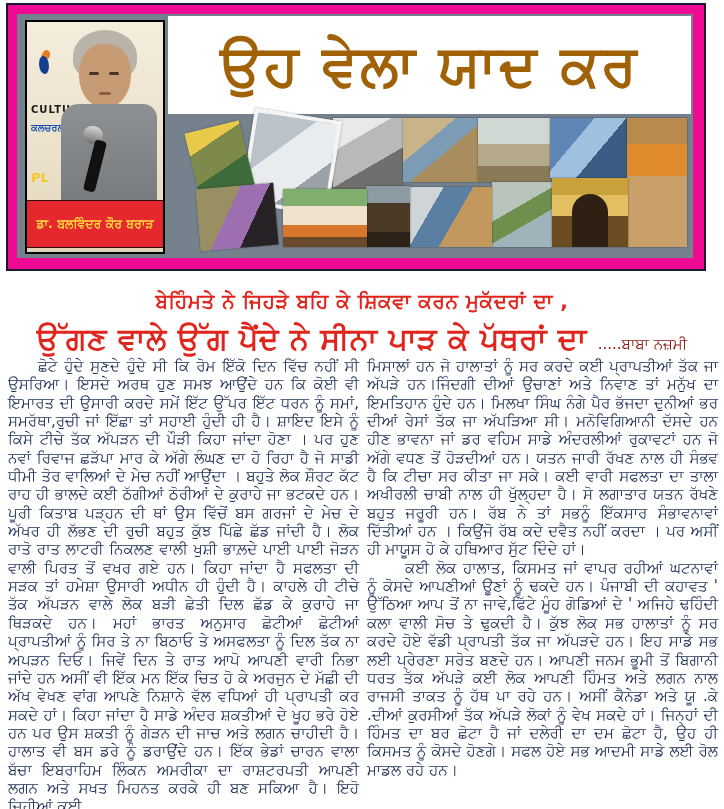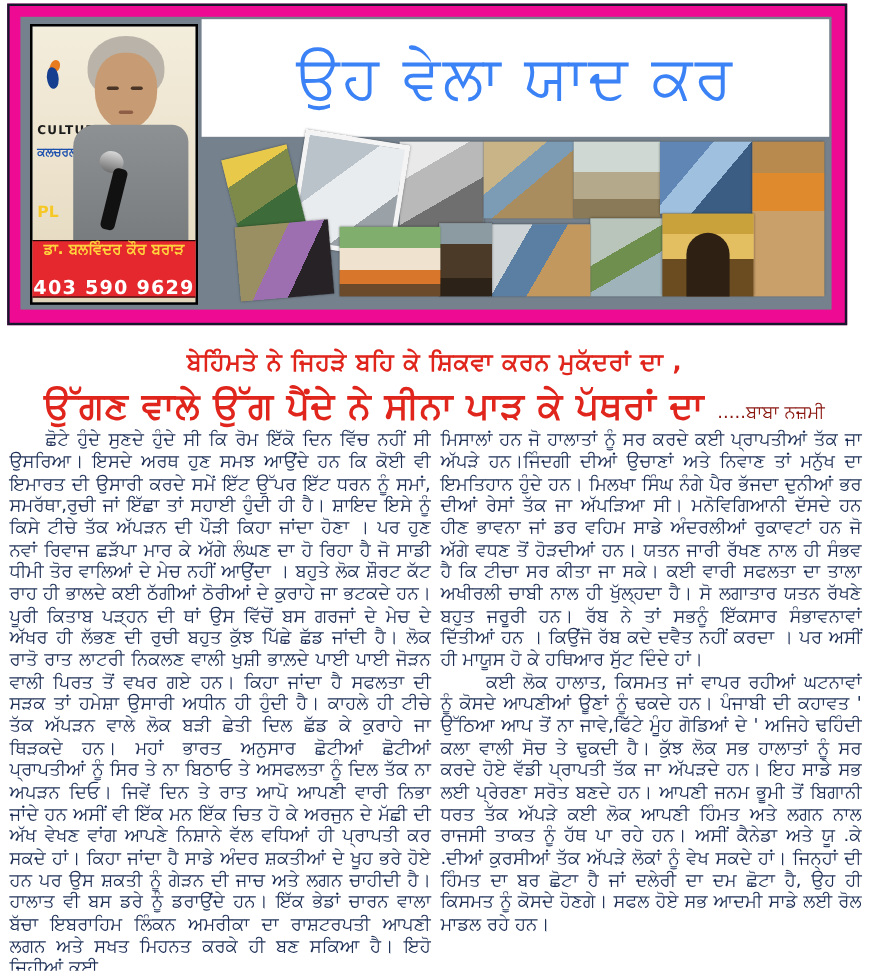--- a/index.html
+++ b/index.html
@@ -40,21 +40,21 @@
     display:flex;flex-direction:column;align-items:center;justify-content:center;gap:14px;
   }
   .caption .name{color:#ffd43d;font-weight:bold;font-size:12.5px;}
   .caption .phone{color:#ffffff;font-weight:bold;font-size:16px;letter-spacing:1px;}
   
   .title-band{
     position:absolute;left:151px;top:2px;width:523px;height:98px;background:#ffffff;
     display:flex;align-items:center;justify-content:center;
   }
   .title-band .title{
-    font-size:50px;font-weight:normal;color:#3b82f6;letter-spacing:2px;white-space:nowrap;
+    font-size:57px;font-weight:bold;color:#a16207;letter-spacing:2px;white-space:nowrap;
   }
   
   .collage{position:absolute;left:151px;top:100px;width:523px;height:133px;}
   .tile{position:absolute;box-shadow:0 0 2px rgba(0,0,0,.45);}
   .tA{left:24px;top:12px;width:56px;height:70px;transform:rotate(-14deg);z-index:4;
       background:linear-gradient(160deg,#e8c94a 0 26%,#7d8a4a 26% 60%,#3e6b3a 60% 100%);}
   .tB{left:30px;top:72px;width:78px;height:62px;transform:rotate(-5deg);z-index:5;
       background:linear-gradient(120deg,#9a8f62 0 40%,#9d6fb0 40% 66%,#262226 66% 100%);}
   .tC{left:79px;top:0px;width:80px;height:88px;transform:rotate(9deg);z-index:3;border:4px solid #f4f4f4;
       background:linear-gradient(135deg,#b9c3c9 0 35%,#e9ecee 35% 70%,#9aa2a8 70% 100%);}
@@ -109,21 +109,20 @@
       <div class="face">
         <div class="eye l"></div>
           <div class="eye r"></div>
           <div class="mouth"></div>
       </div>
       <div class="torso"></div>
       <div class="mic-head"></div>
       <div class="mic"></div>
       <div class="caption">
         <div class="name">ਡਾ. ਬਲਵਿੰਦਰ ਕੌਰ ਬਰਾੜ</div>
-        <div class="phone">403 590 9629</div>
       </div>
     </div>
 
     <div class="title-band">
       <div class="title">ਉਹ ਵੇਲਾ ਯਾਦ ਕਰ</div>
     </div>
 
     <div class="collage">
       <div class="tile tA"></div>
       <div class="tile tB"></div>

